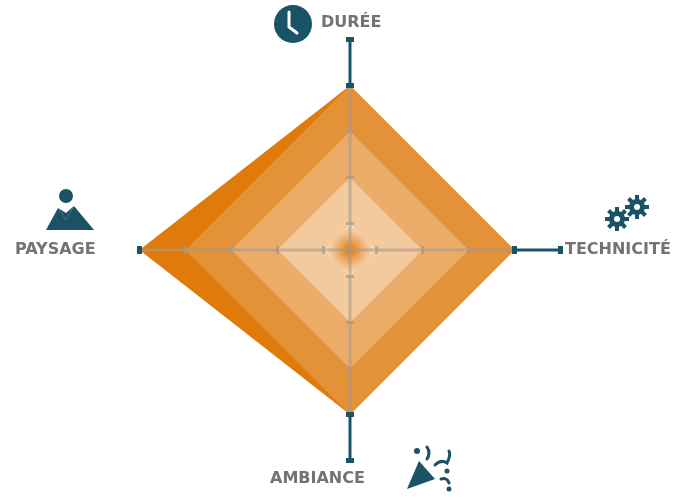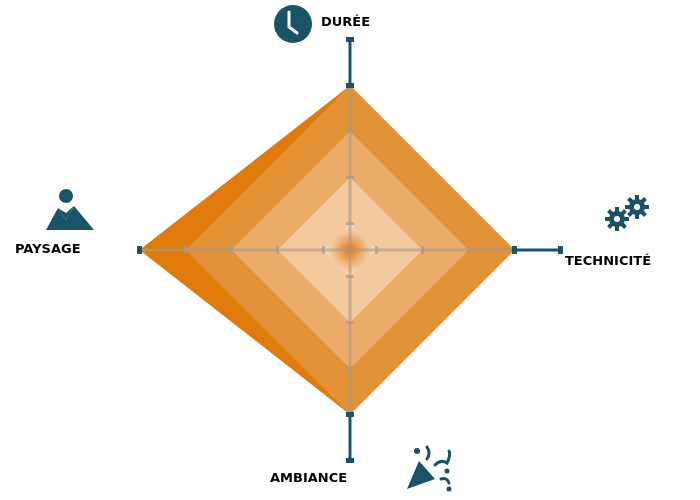--- a/index.html
+++ b/index.html
@@ -1,20 +1,20 @@
 <!DOCTYPE html>
 <html><head>
 <meta charset="utf-8">
 <style>
   html, body { margin: 0; padding: 0; background: #ffffff; }
   body { width: 700px; height: 500px; position: relative; overflow: hidden;
          font-family: "DejaVu Sans", sans-serif; }
   #chart { position: absolute; left: 0; top: 0; width: 700px; height: 500px; }
   .label { position: absolute; font-family: "DejaVu Sans", sans-serif; font-weight: 700;
-           font-size: 13px; color: #000000; letter-spacing: 0px; line-height: 22px; white-space: nowrap; }
+           font-size: 16px; color: #737373; letter-spacing: 0px; line-height: 22px; white-space: nowrap; }
   .icon { position: absolute; }
 </style>
 </head>
 <body>
 
 <svg id="chart" viewBox="0 0 700 500" xmlns="http://www.w3.org/2000/svg">
   <defs>
     <radialGradient id="centerGrad" cx="50%" cy="50%" r="50%">
       <stop offset="0%" stop-color="#E07A0A" stop-opacity="1"></stop>
       <stop offset="55%" stop-color="#F0B882" stop-opacity="1"></stop>
@@ -59,21 +59,21 @@
       <rect x="512" y="246" width="5" height="8" fill="#1a5266"></rect>
       <rect x="558" y="246" width="5" height="8" fill="#1a5266"></rect>
       <line x1="350" y1="414.5" x2="350" y2="460.5" stroke="#1a5266" stroke-width="3"></line>
       <rect x="346" y="412" width="8" height="5" fill="#1a5266"></rect>
       <rect x="346" y="458" width="8" height="5" fill="#1a5266"></rect>
       <rect x="137" y="246" width="5" height="8" fill="#1a5266"></rect>
     </g>
 </svg>
 
 <div class="label" style="left:321px; top:11px;">DURÉE</div>
-<div class="label" style="left:565px; top:250px;">TECHNICITÉ</div>
+<div class="label" style="left:565px; top:238px;">TECHNICITÉ</div>
 <div class="label" style="left:270px; top:467px;">AMBIANCE</div>
 <div class="label" style="left:15px; top:238px;text-align:center;">PAYSAGE</div>
 
 <svg class="icon" style="left:273px; top:4px;" width="40" height="40" viewBox="0 0 40 40">
   <circle cx="20" cy="20" r="19" fill="#1a5266"></circle>
   <path d="M16 8 L16 23 L24 29" stroke="#ffffff" stroke-width="3" fill="none" stroke-linecap="round" stroke-linejoin="round"></path>
 </svg>
 
 <svg class="icon" style="left:44px; top:188px;" width="52" height="44" viewBox="0 0 52 44">
   <circle cx="22" cy="8" r="7" fill="#1a5266"></circle>

